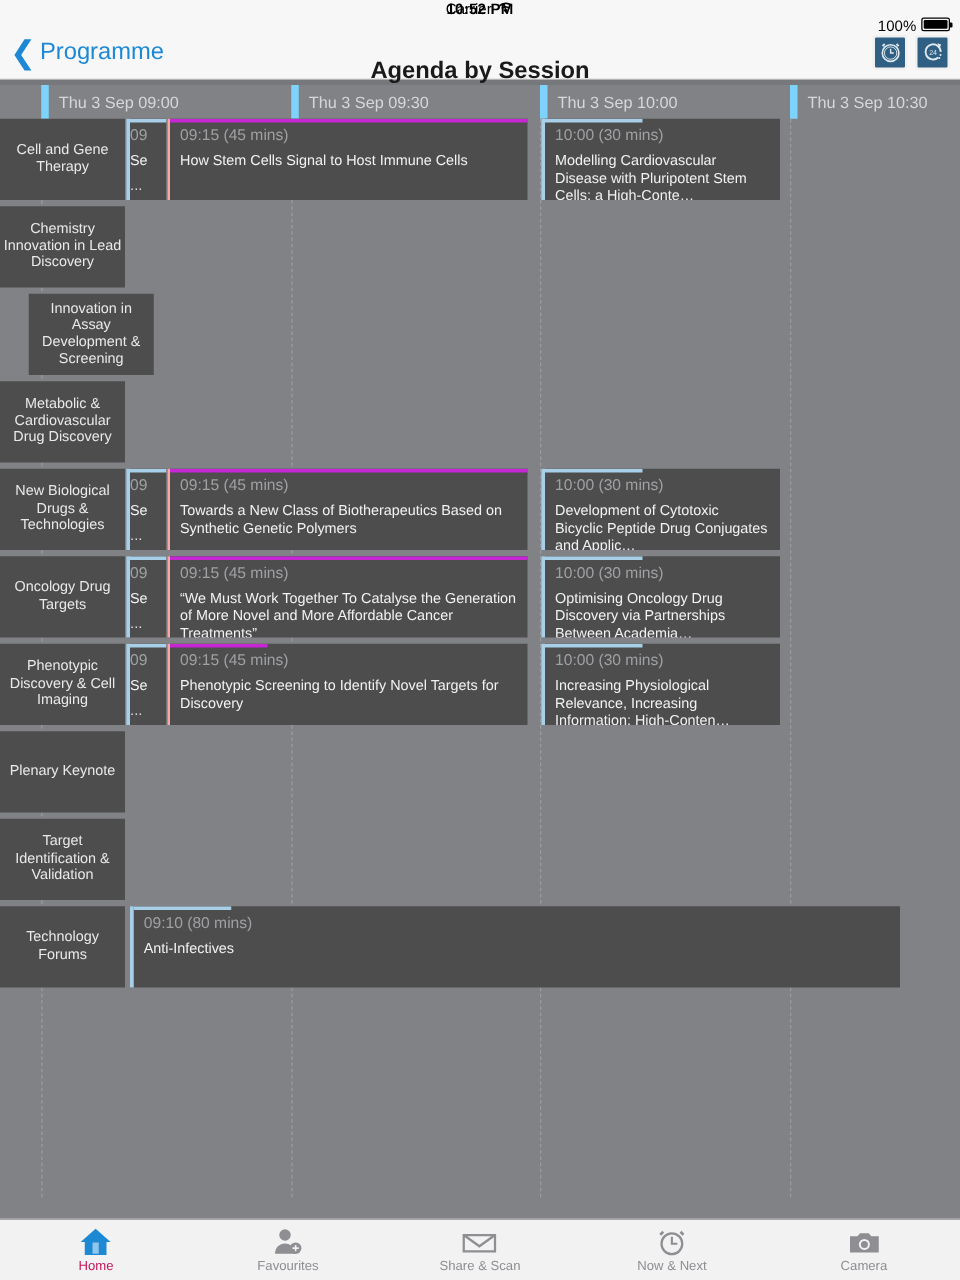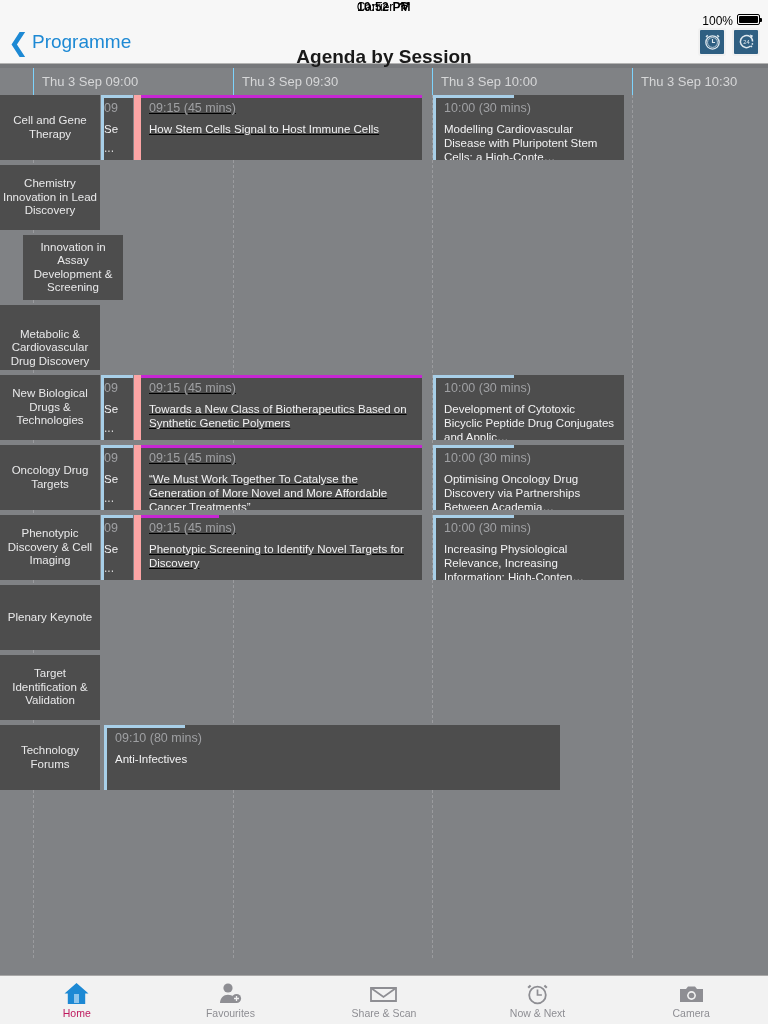--- a/index.html
+++ b/index.html
@@ -66,21 +66,21 @@
   
   .nav-shadow { height: 4px; background: #76787b; }
 
   
   .gantt { position: relative; height: 890px; background: #808285; }
   .time-head { height: 27px; position: relative; }
   .time-cell {
     position: absolute; top: 0; height: 27px;
     font-size: 13px; color: #d6d7d8;
     display: flex; align-items: center; padding-left: 8px;
-    border-left: 1px solid #7dd3fc;
+    border-left: 6px solid #7dd3fc;
   }
 
   
   .guide {
     position: absolute; top: 27px; bottom: 0; width: 0;
     border-left: 1px dashed #9a9b9e;
   }
 
   
   .rows { position: absolute; left: 0; right: 0; top: 27px; bottom: 0; }
@@ -104,21 +104,21 @@
   }
   .sess .n {
     font-size: 11.5px; line-height: 14px; color: #f2f2f3;
   }
   
   .acc-blue  { border-left: 3px solid #a8cfe8; }
   .acc-blue::before {
     content: ""; position: absolute; left: 0; top: 0; height: 3px; width: 78px;
     background: #a8cfe8;
   }
-  .acc-mag   { border-left: 7px solid #fca5a5; text-decoration: underline; }
+  .acc-mag   { border-left: 2px solid #fca5a5; }
   .acc-mag::before {
     content: ""; position: absolute; left: 0; top: 0; height: 3px; width: 100%;
     background: #c726d4;
   }
   .acc-wide::before { width: 78px; }
   .sess.narrow { padding: 6px 5px 4px 0; }
   .sess.narrow .t { font-size: 12.5px; }
   .sess.narrow .n { font-size: 11.5px; }
   .sess.narrow .d { font-size: 12px; color: #d9d9da; margin-top: 5px; }
 
@@ -233,21 +233,21 @@
       </div>
     </div>
 
     <div class="row" style="height:70px;margin-left:23px;">
       <div class="track-label" style="height:65px;">
         <span>Innovation in Assay Development &amp; Screening</span>
       </div>
     </div>
 
     <div class="row" style="height:70px;">
-      <div class="track-label" style="height:65px;align-items:flex-end;">
+      <div class="track-label" style="height:65px;">
         <span>Metabolic &amp; Cardiovascular Drug Discovery</span>
       </div>
     </div>
 
     <div class="row" style="height:70px;">
       <div class="track-label" style="height:65px;">
         <span>New Biological Drugs &amp; Technologies</span>
       </div>
       <div class="sess narrow acc-blue acc-wide" style="left:101px;top:0;width:32px;height:65px;">
         <div class="t">09</div>
@@ -311,21 +311,21 @@
     <div class="row" style="height:70px;">
       <div class="track-label" style="height:65px;">
         <span>Target Identification &amp; Validation</span>
       </div>
     </div>
 
     <div class="row" style="height:70px;">
       <div class="track-label" style="height:65px;">
         <span>Technology Forums</span>
       </div>
-      <div class="sess acc-blue acc-wide" style="left:104px;top:0;width:456px;height:65px;">
+      <div class="sess acc-blue acc-wide" style="left:104px;top:0;width:616px;height:65px;">
         <div class="t">09:10 (80 mins)</div>
         <div class="n">Anti-Infectives</div>
       </div>
     </div>
 
   </div>
 </div>
 
 <div class="tabbar">
 

